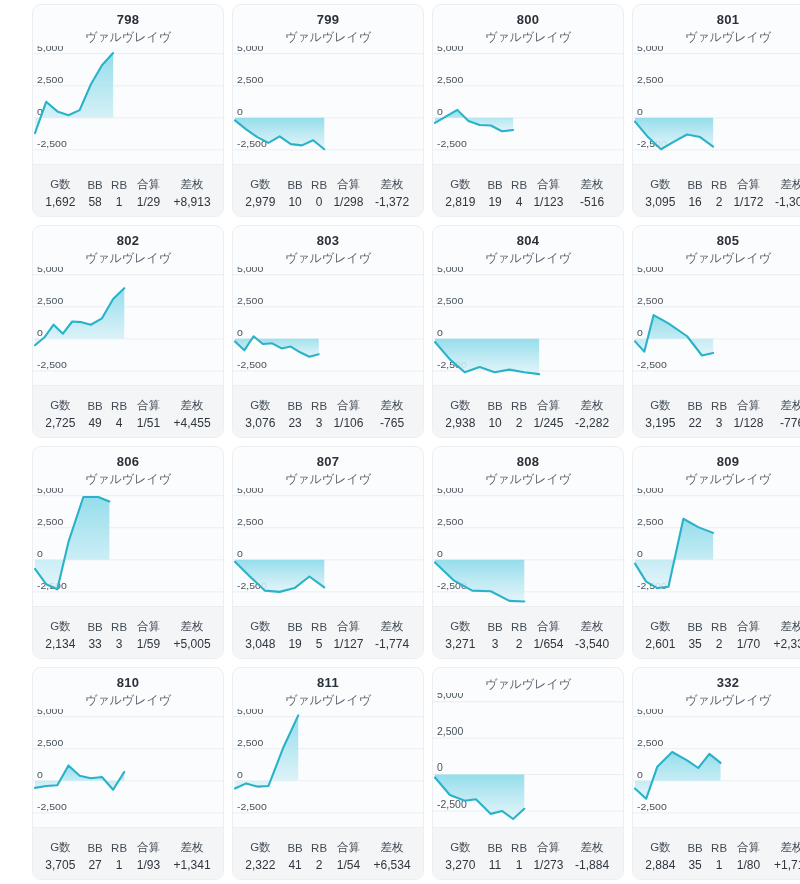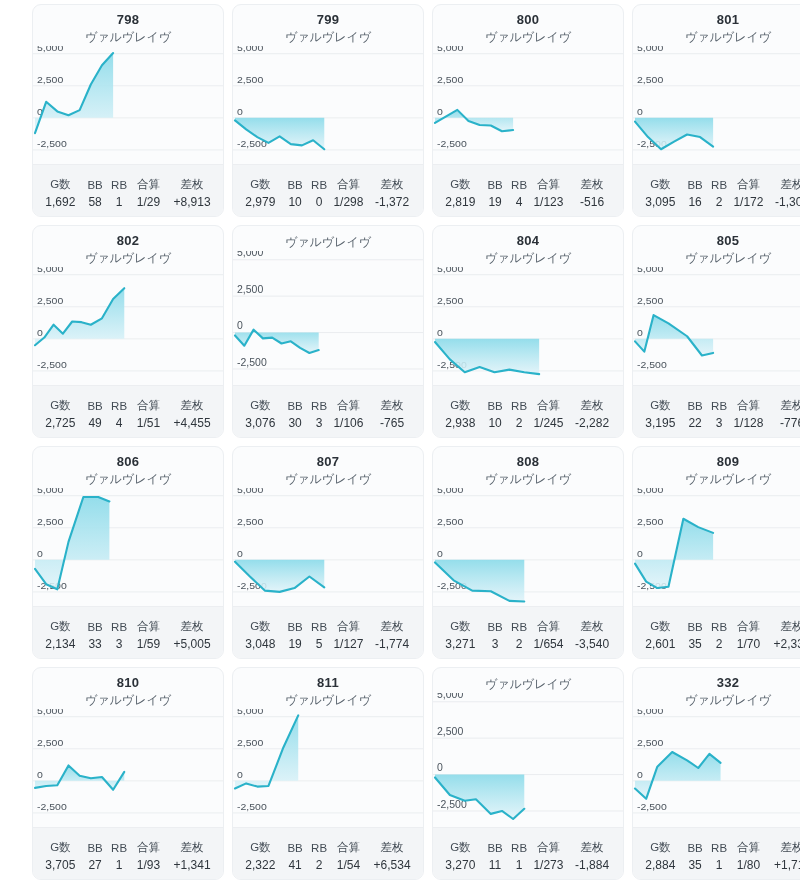--- a/index.html
+++ b/index.html
@@ -346,20 +346,21 @@
               <td class="c-rb">4</td>
               <td class="c-sum">1/51</td>
               <td class="c-diff">+4,455</td>
             </tr>
           </tbody>
         </table>
       </div>
     </div>
     <div class="card">
       <div class="card-head">
+        <div class="card-title">803</div>
         <div class="card-sub">ヴァルヴレイヴ</div>
       </div>
       <div class="chart-wrap">
         <svg class="chart-svg" viewBox="0 0 190 140" preserveAspectRatio="none">
           <defs>
             <linearGradient id="g5" x1="0" y1="0" x2="0" y2="1">
               <stop offset="0%" stop-color="#8fdcea" stop-opacity="0.95"></stop>
               <stop offset="100%" stop-color="#dff3f9" stop-opacity="0.85"></stop>
             </linearGradient>
           </defs>
@@ -382,21 +383,21 @@
               <th class="c-g">G数</th>
               <th class="c-bb">BB</th>
               <th class="c-rb">RB</th>
               <th class="c-sum">合算</th>
               <th class="c-diff">差枚</th>
             </tr>
           </thead>
           <tbody>
             <tr>
               <td class="c-g">3,076</td>
-              <td class="c-bb">30</td>
+              <td class="c-bb">23</td>
               <td class="c-rb">3</td>
               <td class="c-sum">1/106</td>
               <td class="c-diff">-765</td>
             </tr>
           </tbody>
         </table>
       </div>
     </div>
     <div class="card">
       <div class="card-head">

